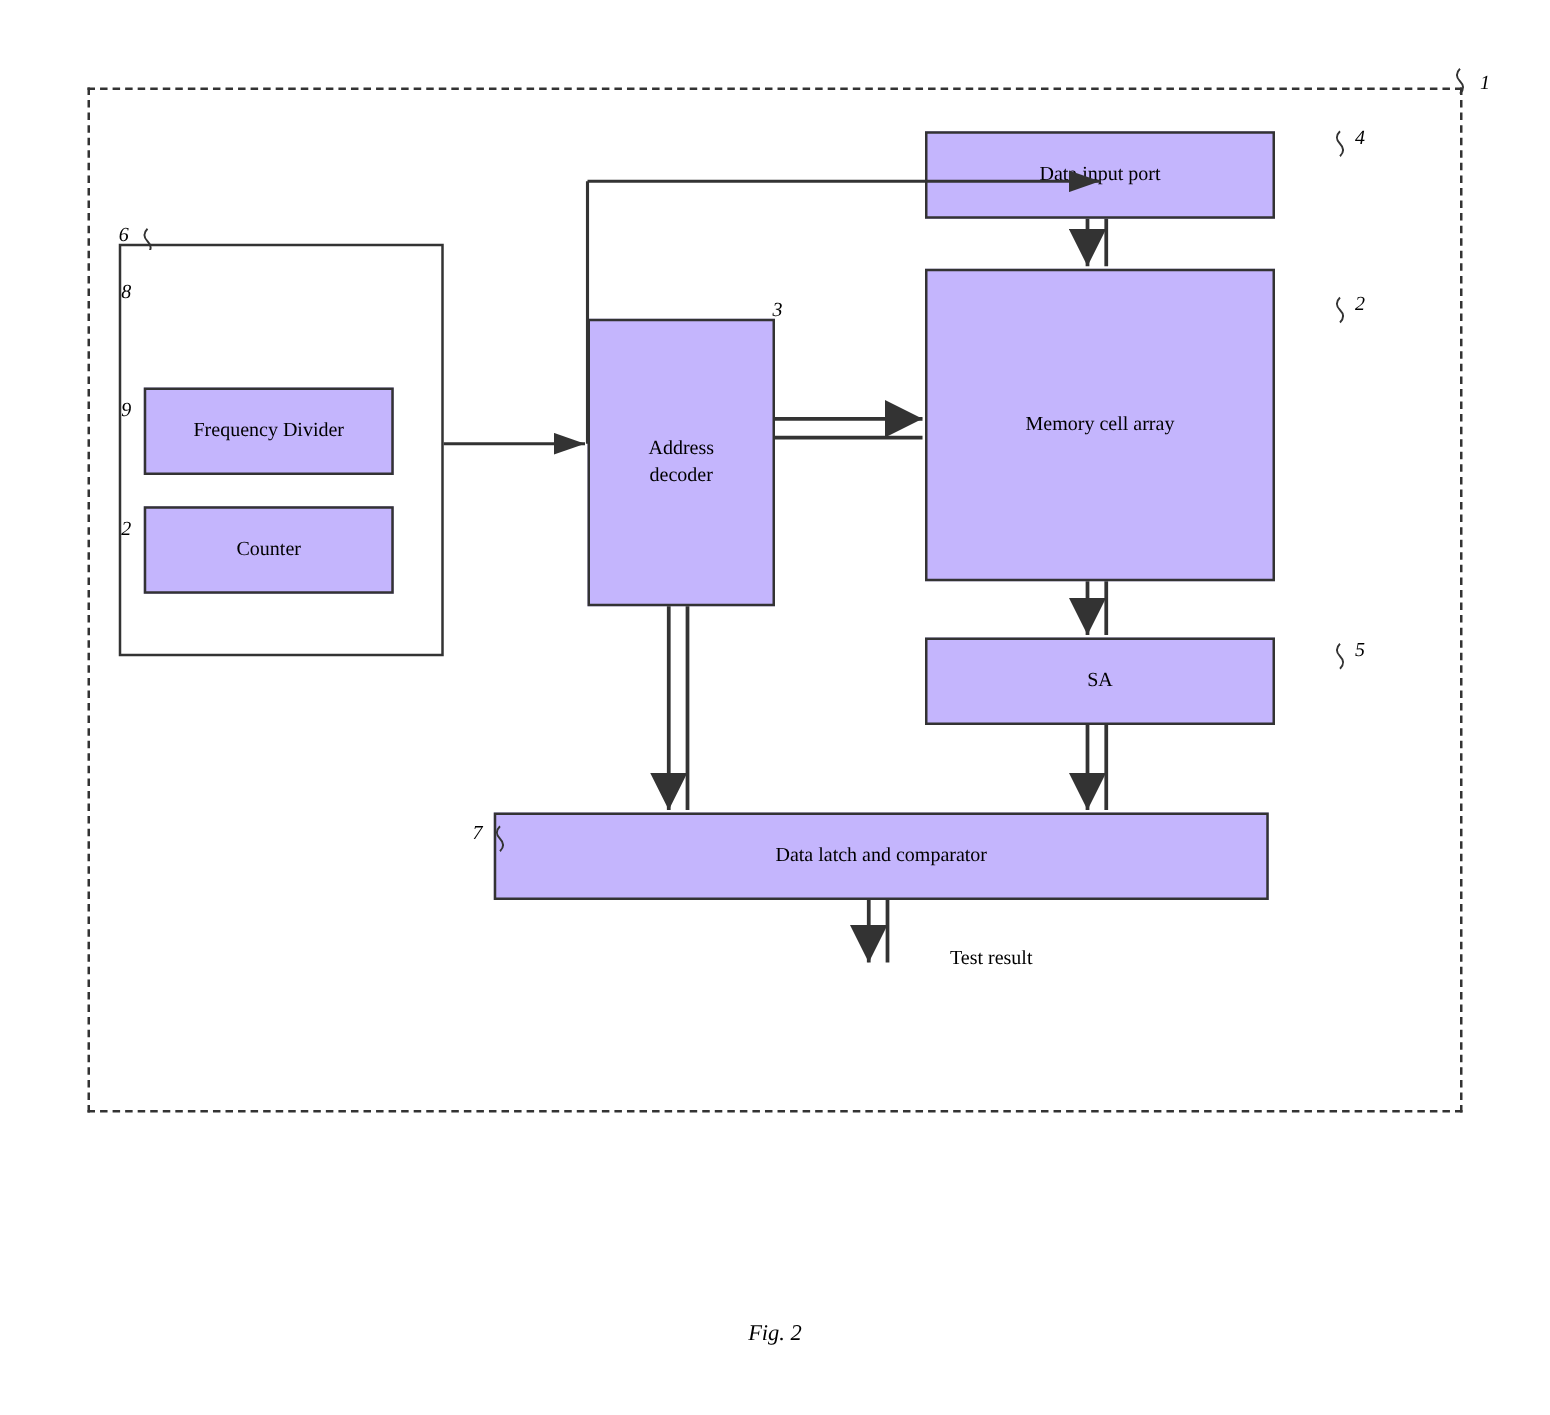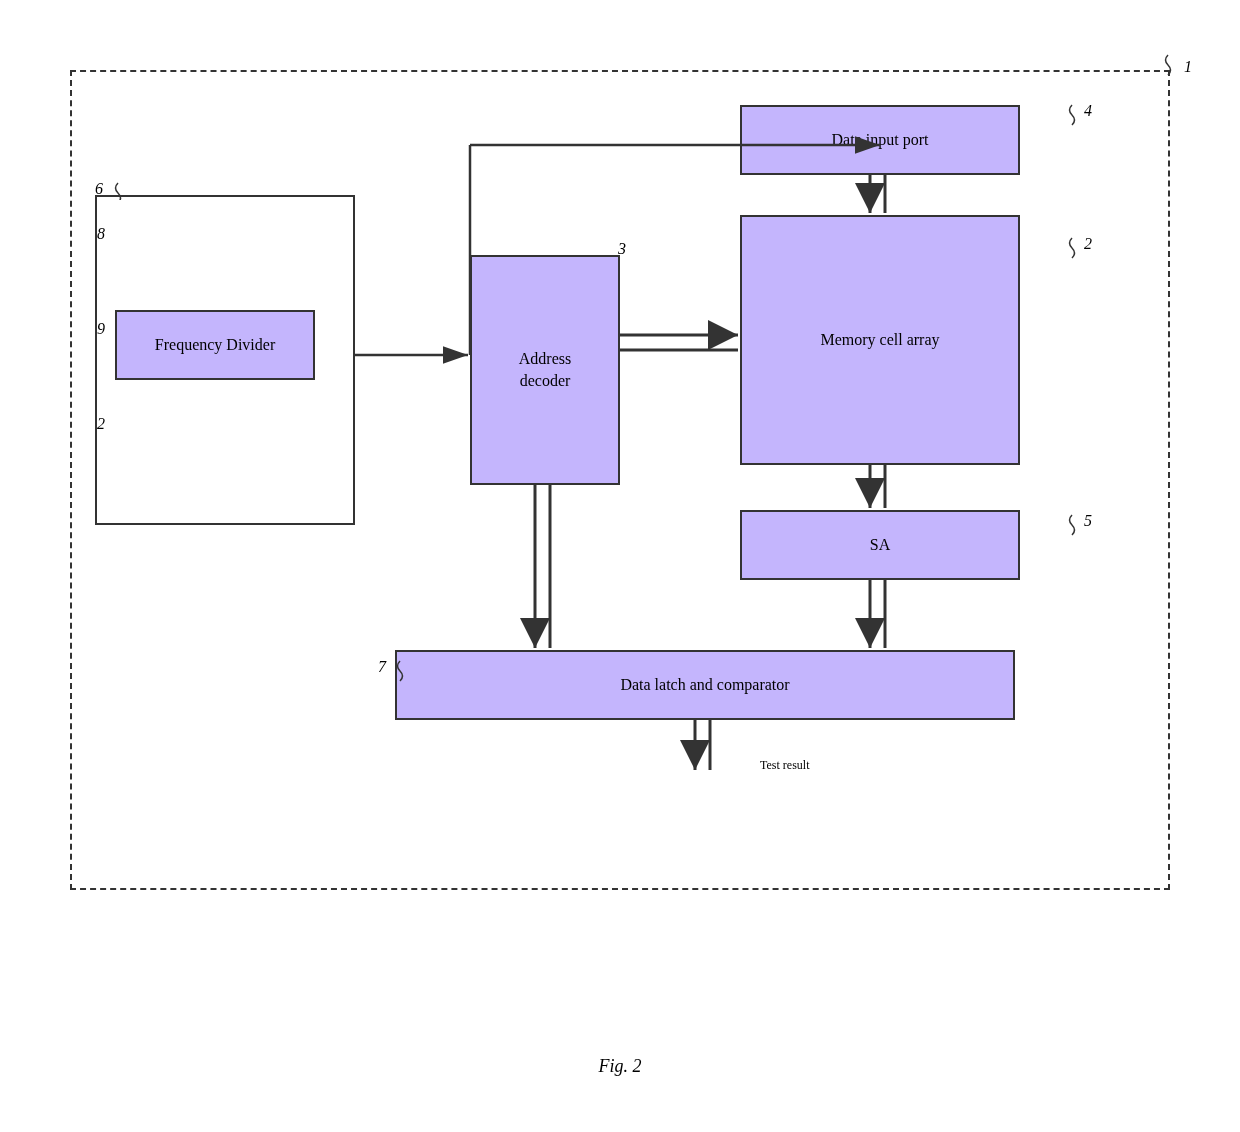--- a/index.html
+++ b/index.html
@@ -153,20 +153,23 @@
     <path d="M10,3 Q5,8 10,13 Q15,18 10,23" stroke="#333" stroke-width="1.5" fill="none"></path>
   </svg>
 
   <span class="ref-num" style="top:185px; left:57px;">8</span>
 
   <div class="box frequency-divider-box">
     <span>Frequency Divider</span>
   </div>
   <span class="ref-num" style="top:280px; left:57px;">9</span>
 
+  <div class="box counter-box">
+    <span>Counter</span>
+  </div>
   <span class="ref-num" style="top:375px; left:57px;">2</span>
 
   <div class="box address-decoder-box">
     <span>Address<br>decoder</span>
   </div>
   <span class="ref-num" style="top:200px; left:578px;">3</span>
 
   <div class="box data-input-port-box">
     <span>Data input port</span>
   </div>
@@ -197,21 +200,21 @@
 
   <div class="box data-latch-box">
     <span>Data latch and comparator</span>
   </div>
 
   <span class="ref-num" style="top:618px; left:338px;">7</span>
   <svg style="position:absolute;top:618px;left:350px;" width="20" height="25">
     <path d="M10,3 Q5,8 10,13 Q15,18 10,23" stroke="#333" stroke-width="1.5" fill="none"></path>
   </svg>
 
-  <span style="position:absolute;top:718px;left:720px;font-size:12px;">Test result</span>
+  <span style="position:absolute;top:718px;left:720px;font-size:16px;">Test result</span>
 
   <svg class="arrows-svg" xmlns="http://www.w3.org/2000/svg">
     <defs>
 
       <marker id="arrow" markerWidth="10" markerHeight="7" refX="10" refY="3.5" orient="auto">
         <polygon points="0 0, 10 3.5, 0 7" fill="#333"></polygon>
       </marker>
 
       <marker id="arrow-bold" markerWidth="10" markerHeight="10" refX="10" refY="5" orient="auto">
         <polygon points="0 0, 10 5, 0 10" fill="#333"></polygon>

